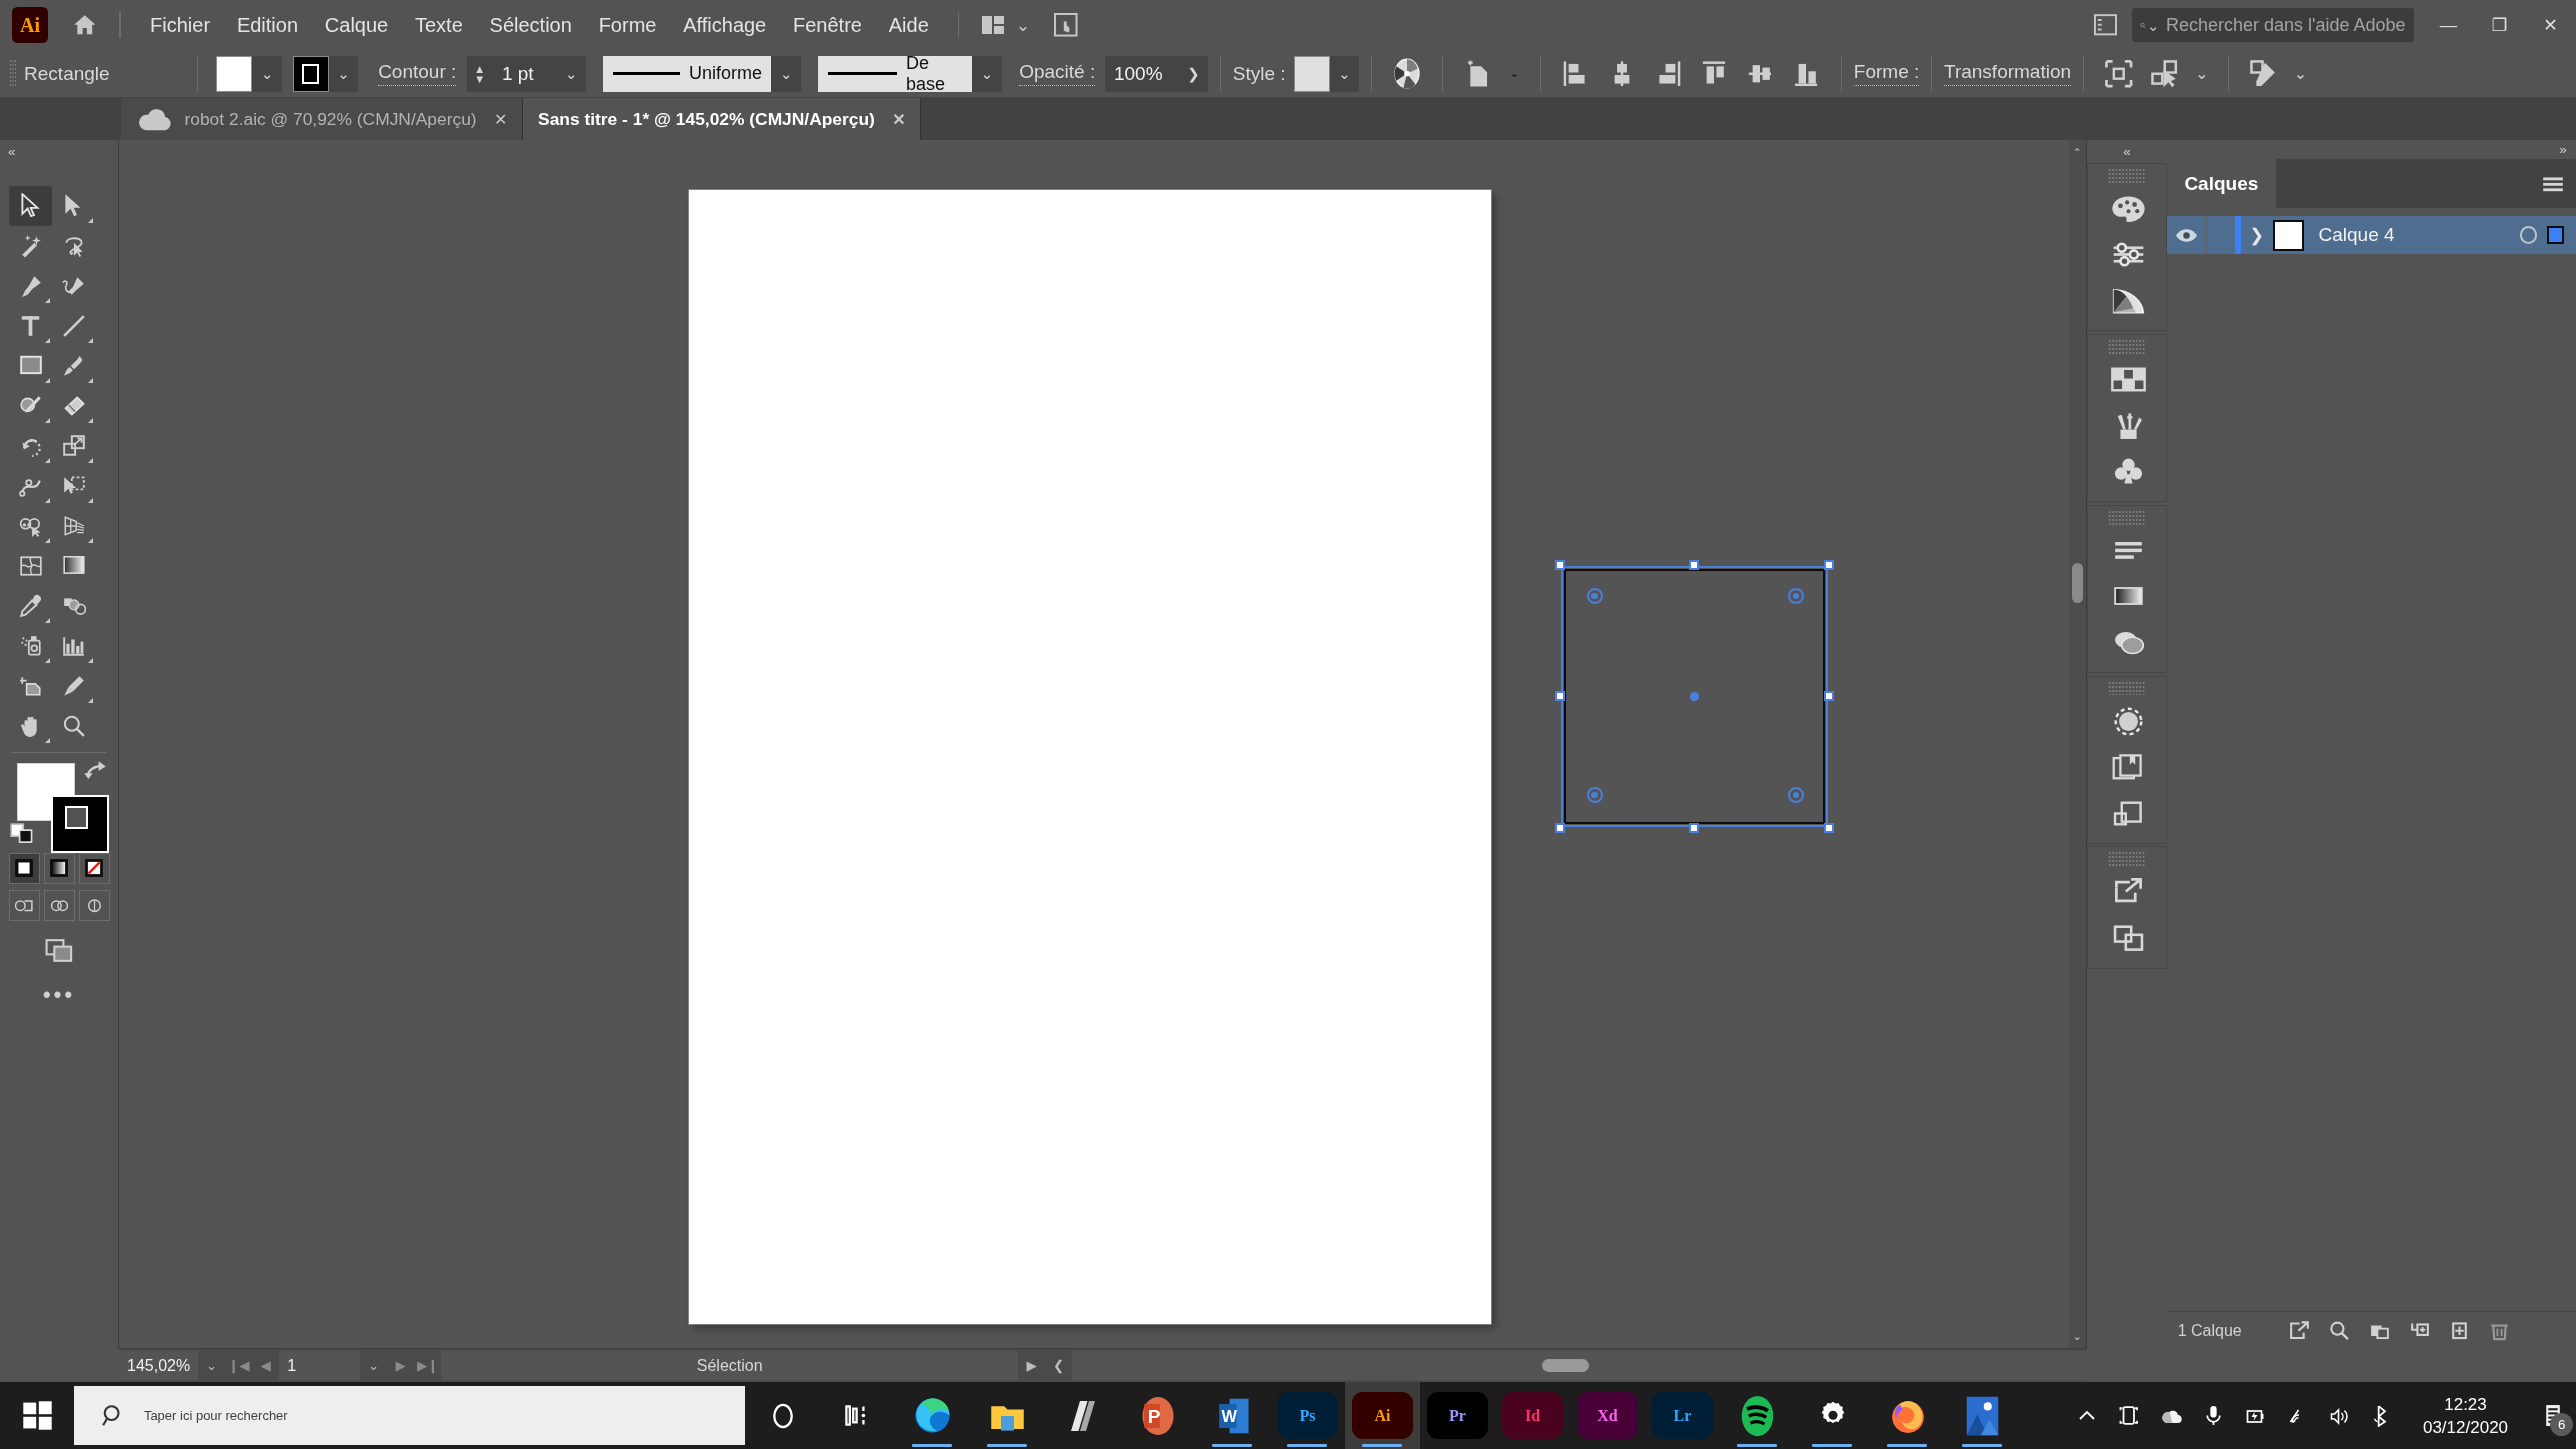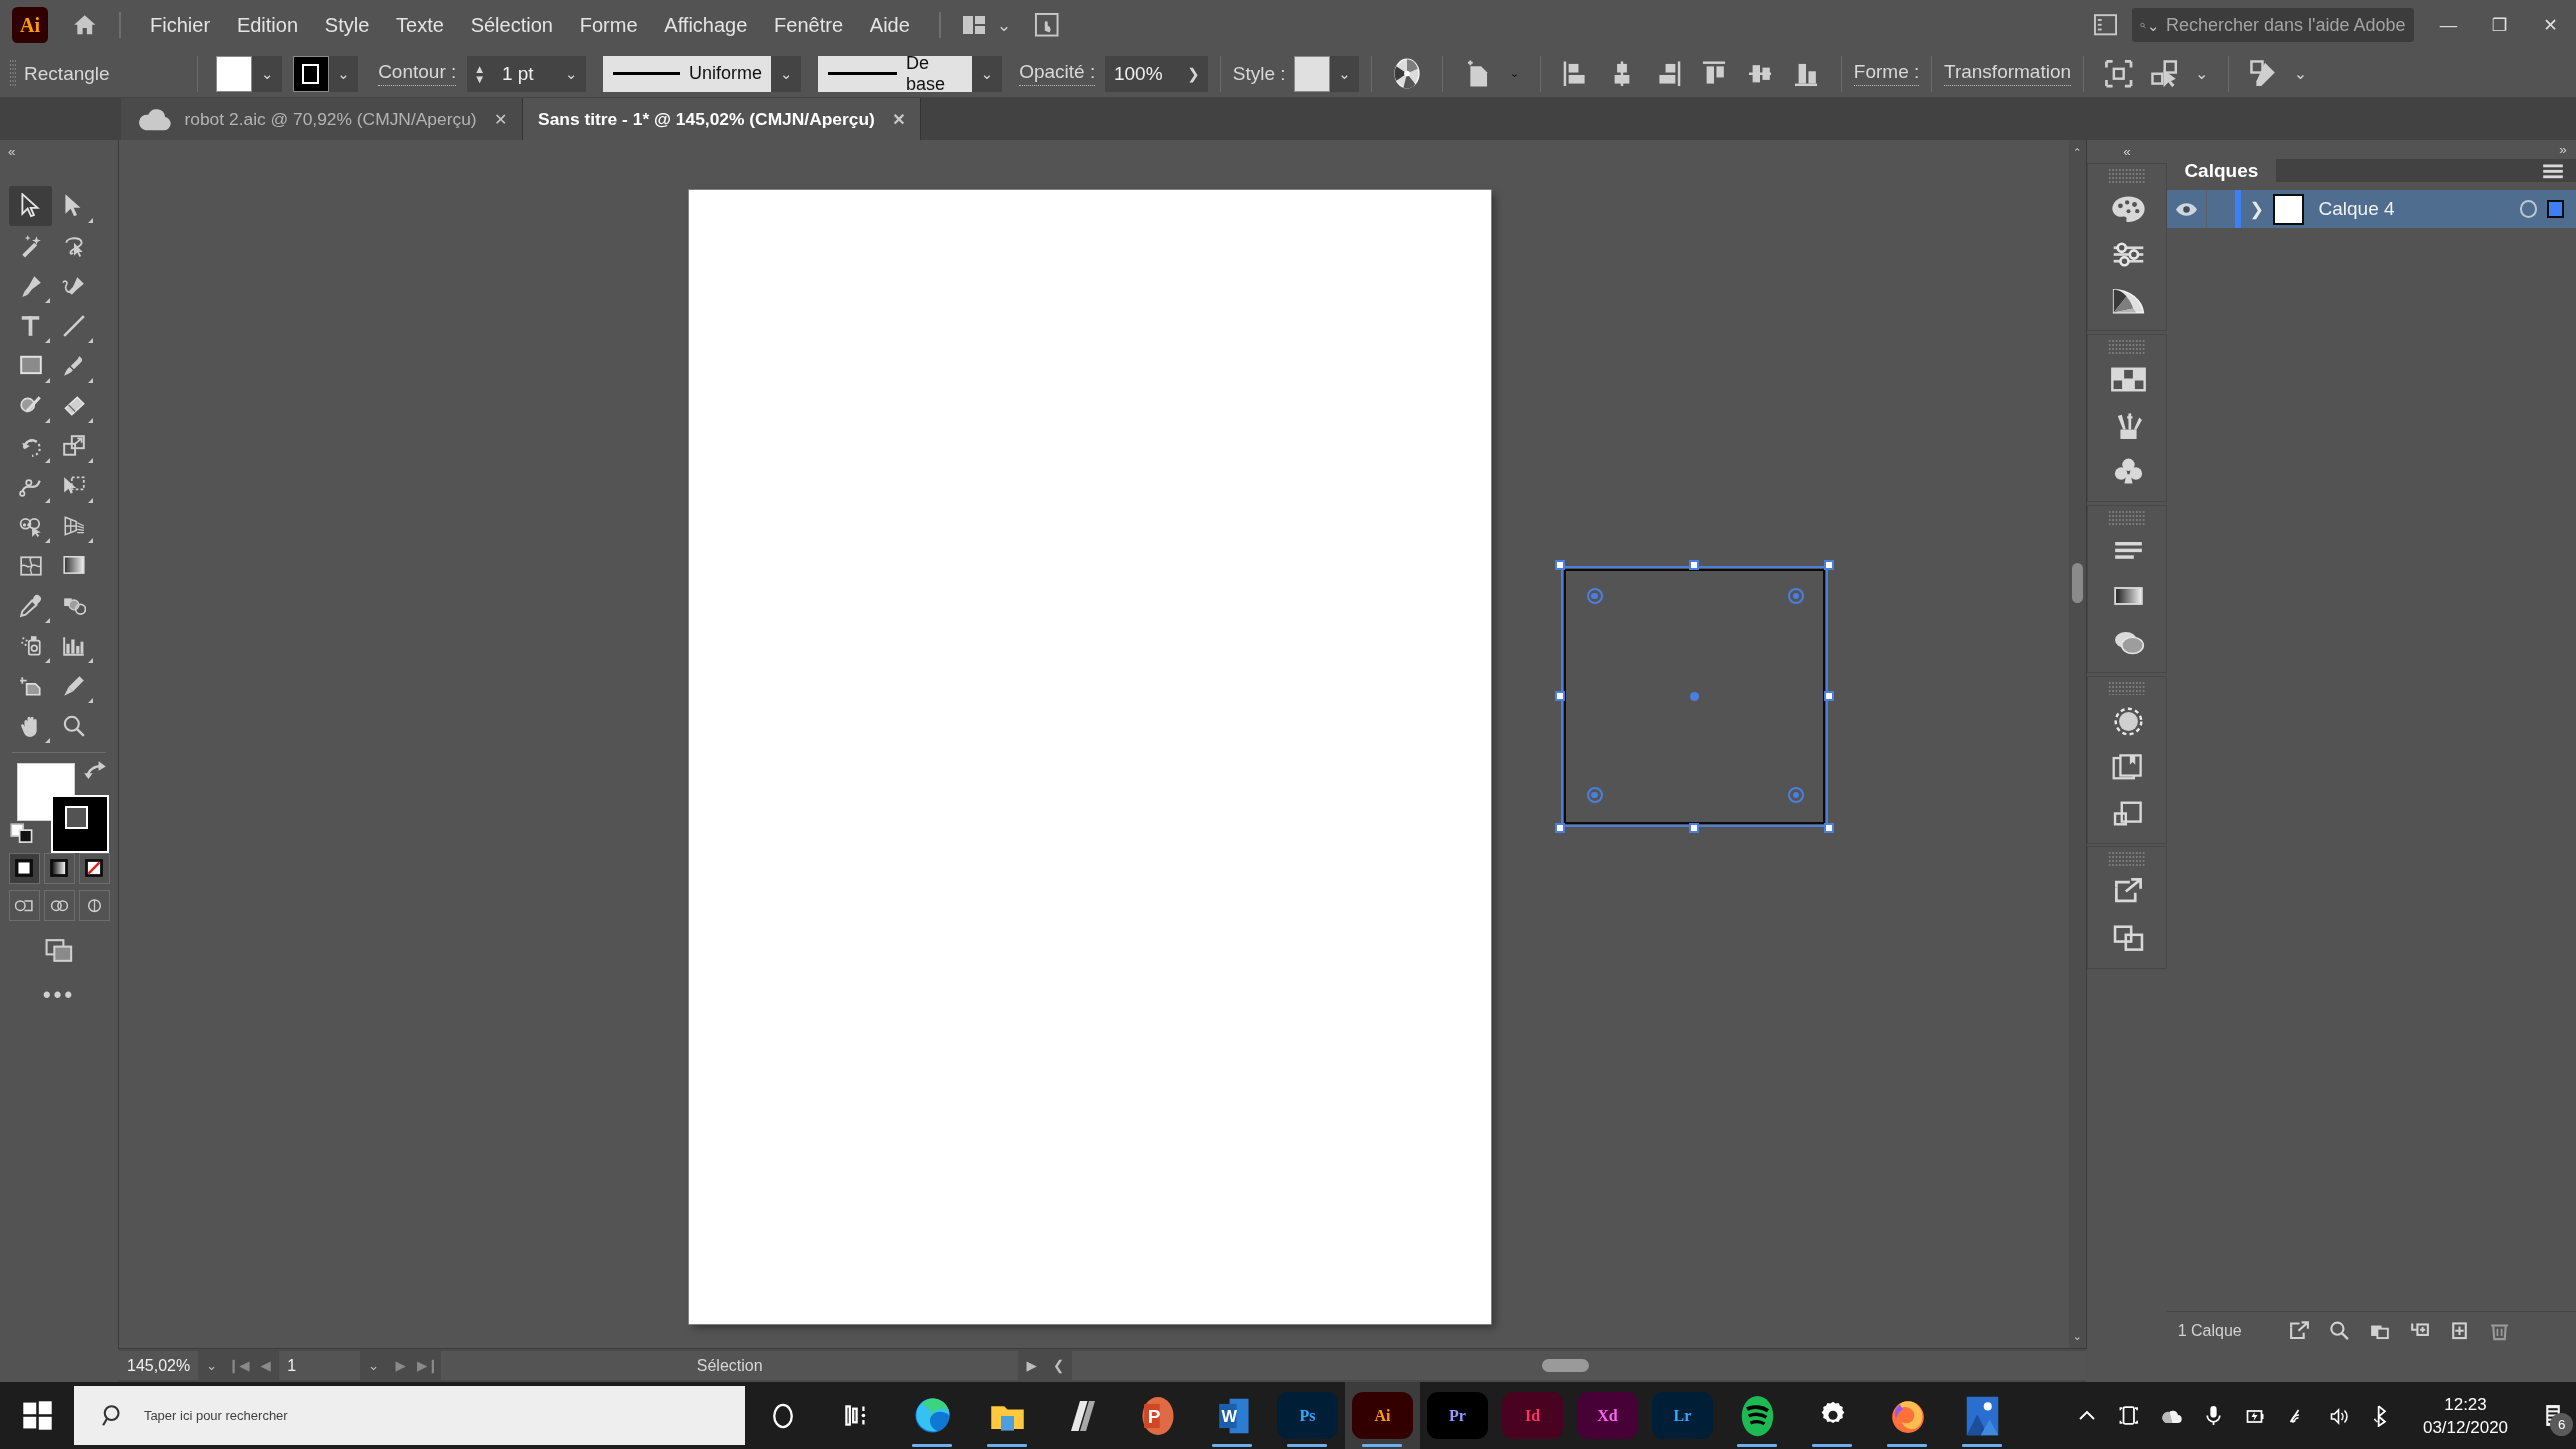--- a/index.html
+++ b/index.html
@@ -280,21 +280,21 @@
   
   .layerspanel {
     position: absolute; right: 0; top: 140px;
     width: 409px; height: 1209px; background: #535353;
   }
   .lp-collapse {
     height: 19px; display: flex; align-items: center; justify-content: flex-end;
     padding-right: 9.4px; color: #d0d0d0; font-size: 13.4px;
   }
   .lp-tabrow {
-    height: 23px; display: flex; align-items: stretch;
+    height: 49px; display: flex; align-items: stretch;
     background: #424242;
   }
   .lp-tab {
     background: #535353; color: #ffffff; font-size: 19px; font-weight: bold;
     display: flex; align-items: center; padding: 0 17.4px; white-space: nowrap;
   }
   .lp-menu {
     margin-left: auto; width: 47px;
     display: flex; align-items: center; justify-content: center;
   }
@@ -408,21 +408,21 @@
     <div class="ai-logo">Ai</div>
     <div class="home-btn">
       <svg width="25.5" height="25.5" viewBox="0 0 24 24">
           <path d="M12 3 L22 12 L19 12 L19 21 L14 21 L14 15 L10 15 L10 21 L5 21 L5 12 L2 12 Z" fill="#c7c7c7"></path>
         </svg>
     </div>
     <div class="mb-sep"></div>
     <div class="menu-items">
       <div class="menu-item">Fichier</div>
       <div class="menu-item">Edition</div>
-      <div class="menu-item">Style</div>
+      <div class="menu-item">Calque</div>
       <div class="menu-item">Texte</div>
       <div class="menu-item">Sélection</div>
       <div class="menu-item">Forme</div>
       <div class="menu-item">Affichage</div>
       <div class="menu-item">Fenêtre</div>
       <div class="menu-item">Aide</div>
     </div>
     <div class="mb-sep"></div>
     <div class="mb-icon-btn">
       <svg width="24" height="20" viewBox="0 0 24 20">

